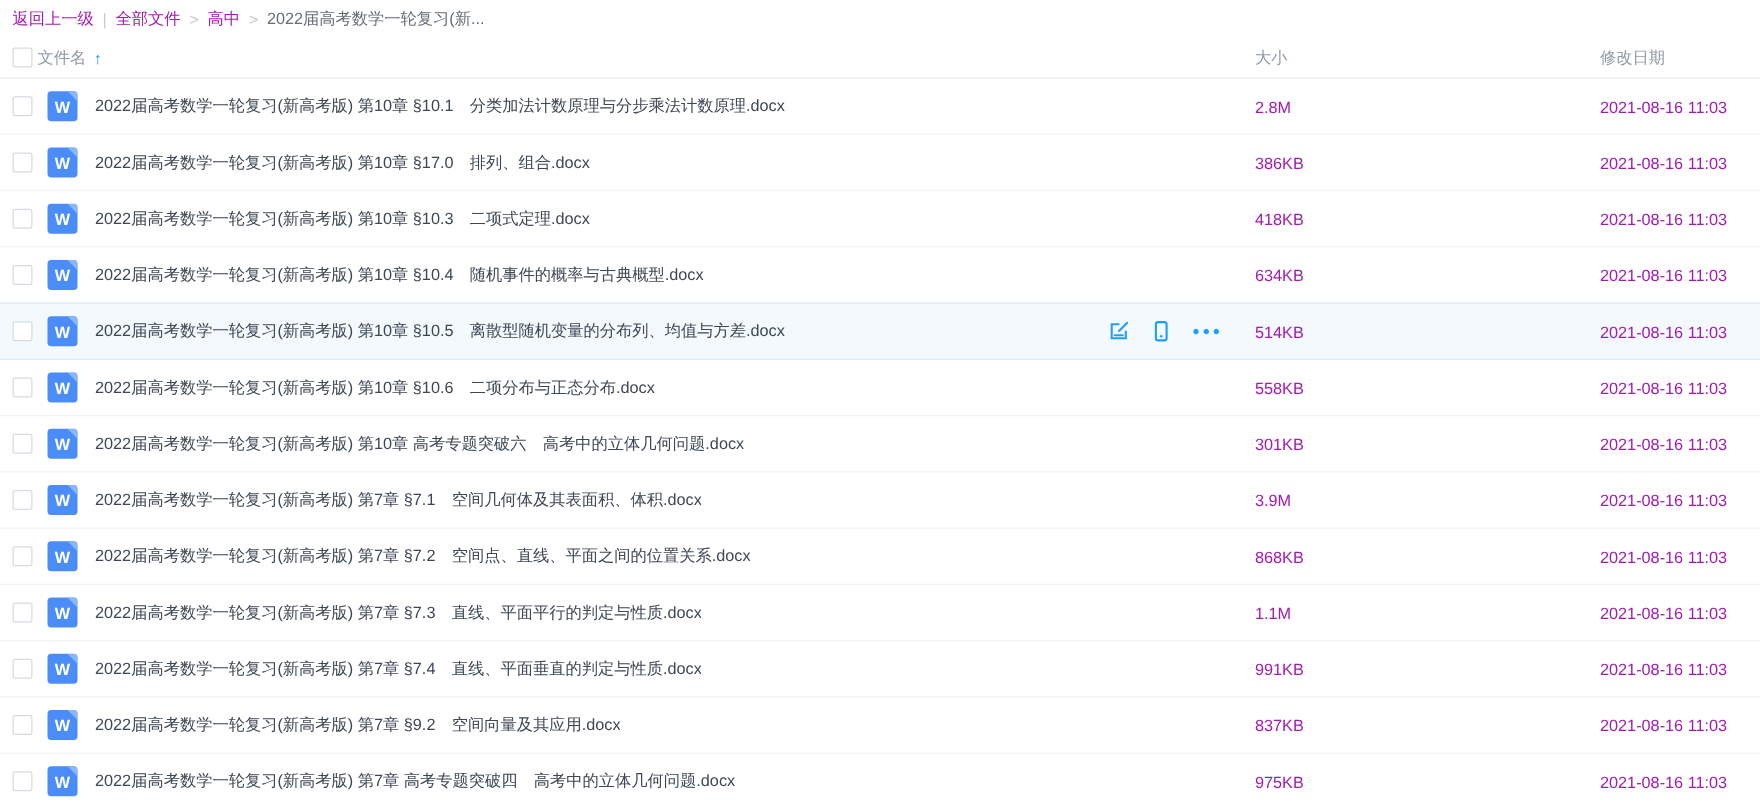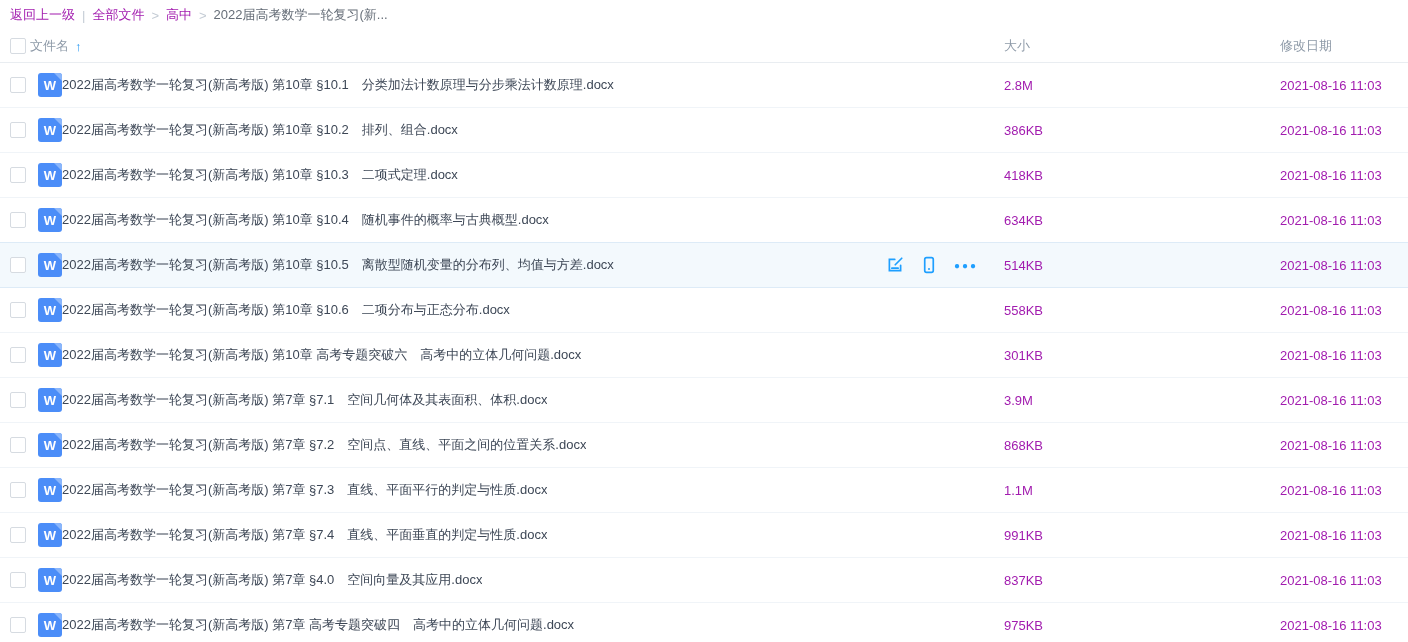--- a/index.html
+++ b/index.html
@@ -25,21 +25,21 @@
 
   
   .file-row { height:45px; display:flex; align-items:center; padding-left:10px;
     border-bottom:1px solid #f0f4f8; font-size:13px; }
   .file-row.hovered { background:#f3f9fd; border-bottom-color:#ddebf7; box-shadow:0 -1px 0 #ddebf7; }
   .doc-icon { width:24px; height:24px; border-radius:3px; background:#4b8df8; position:relative;
     margin-left:12px; flex:0 0 24px; overflow:hidden; display:flex; align-items:center; justify-content:center; }
   .doc-icon::after { content:""; position:absolute; top:0; right:0; width:8px; height:8px;
     background:#8ab6fb; clip-path:polygon(0 0,100% 0,100% 100%); border-bottom-left-radius:5px; }
   .doc-letter { color:#fff; font-size:13px; font-weight:bold; line-height:1; position:relative; z-index:1; }
-  .name-cell { flex:1 1 auto; display:flex; align-items:center; min-width:0; }
+  .name-cell { flex:1 1 auto; display:flex; align-items:center; margin-left:14px; min-width:0; }
   .file-name { color:#3d4756; white-space:nowrap; overflow:hidden; text-overflow:ellipsis; cursor:pointer; }
   .row-actions { display:none; margin-left:auto; margin-right:26px; align-items:center; gap:16px; }
   .file-row.hovered .row-actions { display:flex; }
   .action-btn { width:18px; height:18px; cursor:pointer; display:flex; align-items:center; justify-content:center; }
   .action-btn svg { display:block; }
   .more-dots { color:#1e9fff; font-size:10px; letter-spacing:2px; font-weight:bold; cursor:pointer; }
   .cell-size, .cell-date { color:#a21caf; }
 </style>
 </head>
 <body>
@@ -77,21 +77,21 @@
     <div class="col-size cell-size">2.8M</div>
     <div class="col-date cell-date">2021-08-16 11:03</div>
   </div>
 
   <div class="file-row">
     <div class="checkbox"></div>
     <div class="doc-icon">
       <span class="doc-letter">W</span>
     </div>
     <div class="name-cell">
-      <span class="file-name">2022届高考数学一轮复习(新高考版) 第10章 §10.2　排列、组合.docx</span>
+      <span class="file-name">2022届高考数学一轮复习(新高考版) 第10章 §17.0　排列、组合.docx</span>
 
     </div>
     <div class="col-size cell-size">386KB</div>
     <div class="col-date cell-date">2021-08-16 11:03</div>
   </div>
 
   <div class="file-row">
     <div class="checkbox"></div>
     <div class="doc-icon">
       <span class="doc-letter">W</span>
@@ -222,21 +222,21 @@
     <div class="col-size cell-size">991KB</div>
     <div class="col-date cell-date">2021-08-16 11:03</div>
   </div>
 
   <div class="file-row">
     <div class="checkbox"></div>
     <div class="doc-icon">
       <span class="doc-letter">W</span>
     </div>
     <div class="name-cell">
-      <span class="file-name">2022届高考数学一轮复习(新高考版) 第7章 §4.0　空间向量及其应用.docx</span>
+      <span class="file-name">2022届高考数学一轮复习(新高考版) 第7章 §9.2　空间向量及其应用.docx</span>
 
     </div>
     <div class="col-size cell-size">837KB</div>
     <div class="col-date cell-date">2021-08-16 11:03</div>
   </div>
 
   <div class="file-row">
     <div class="checkbox"></div>
     <div class="doc-icon">
       <span class="doc-letter">W</span>

